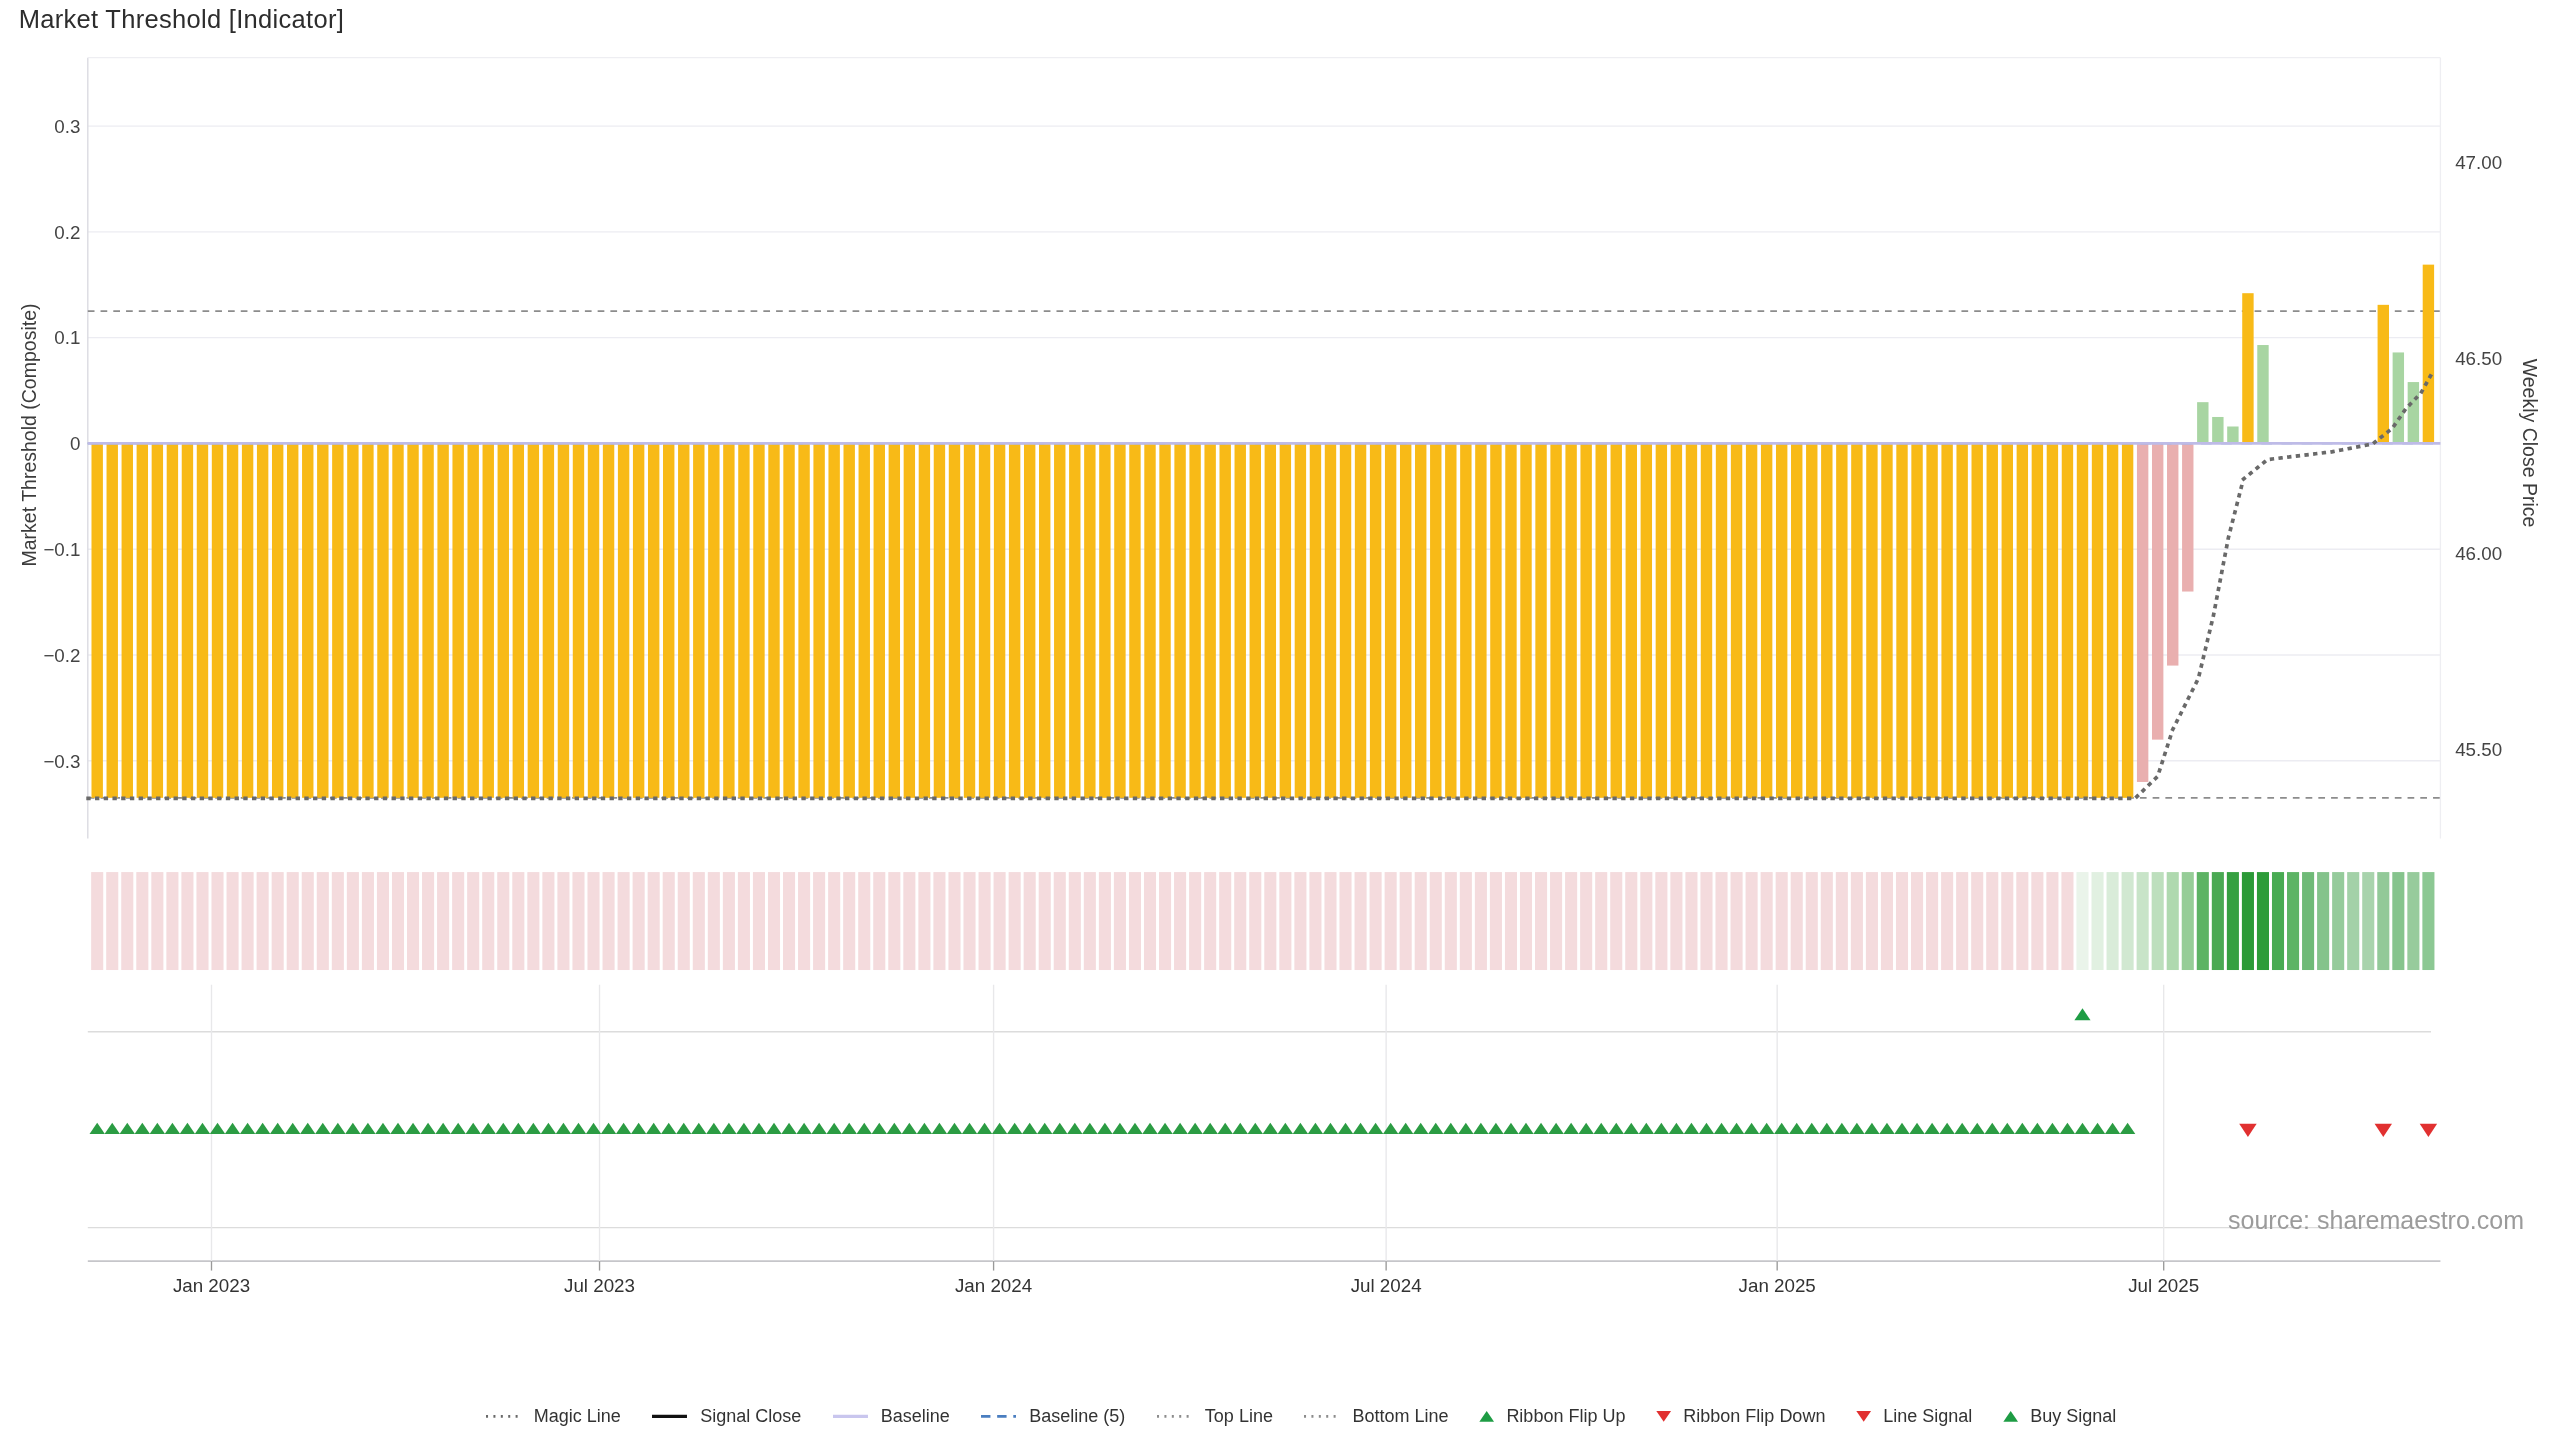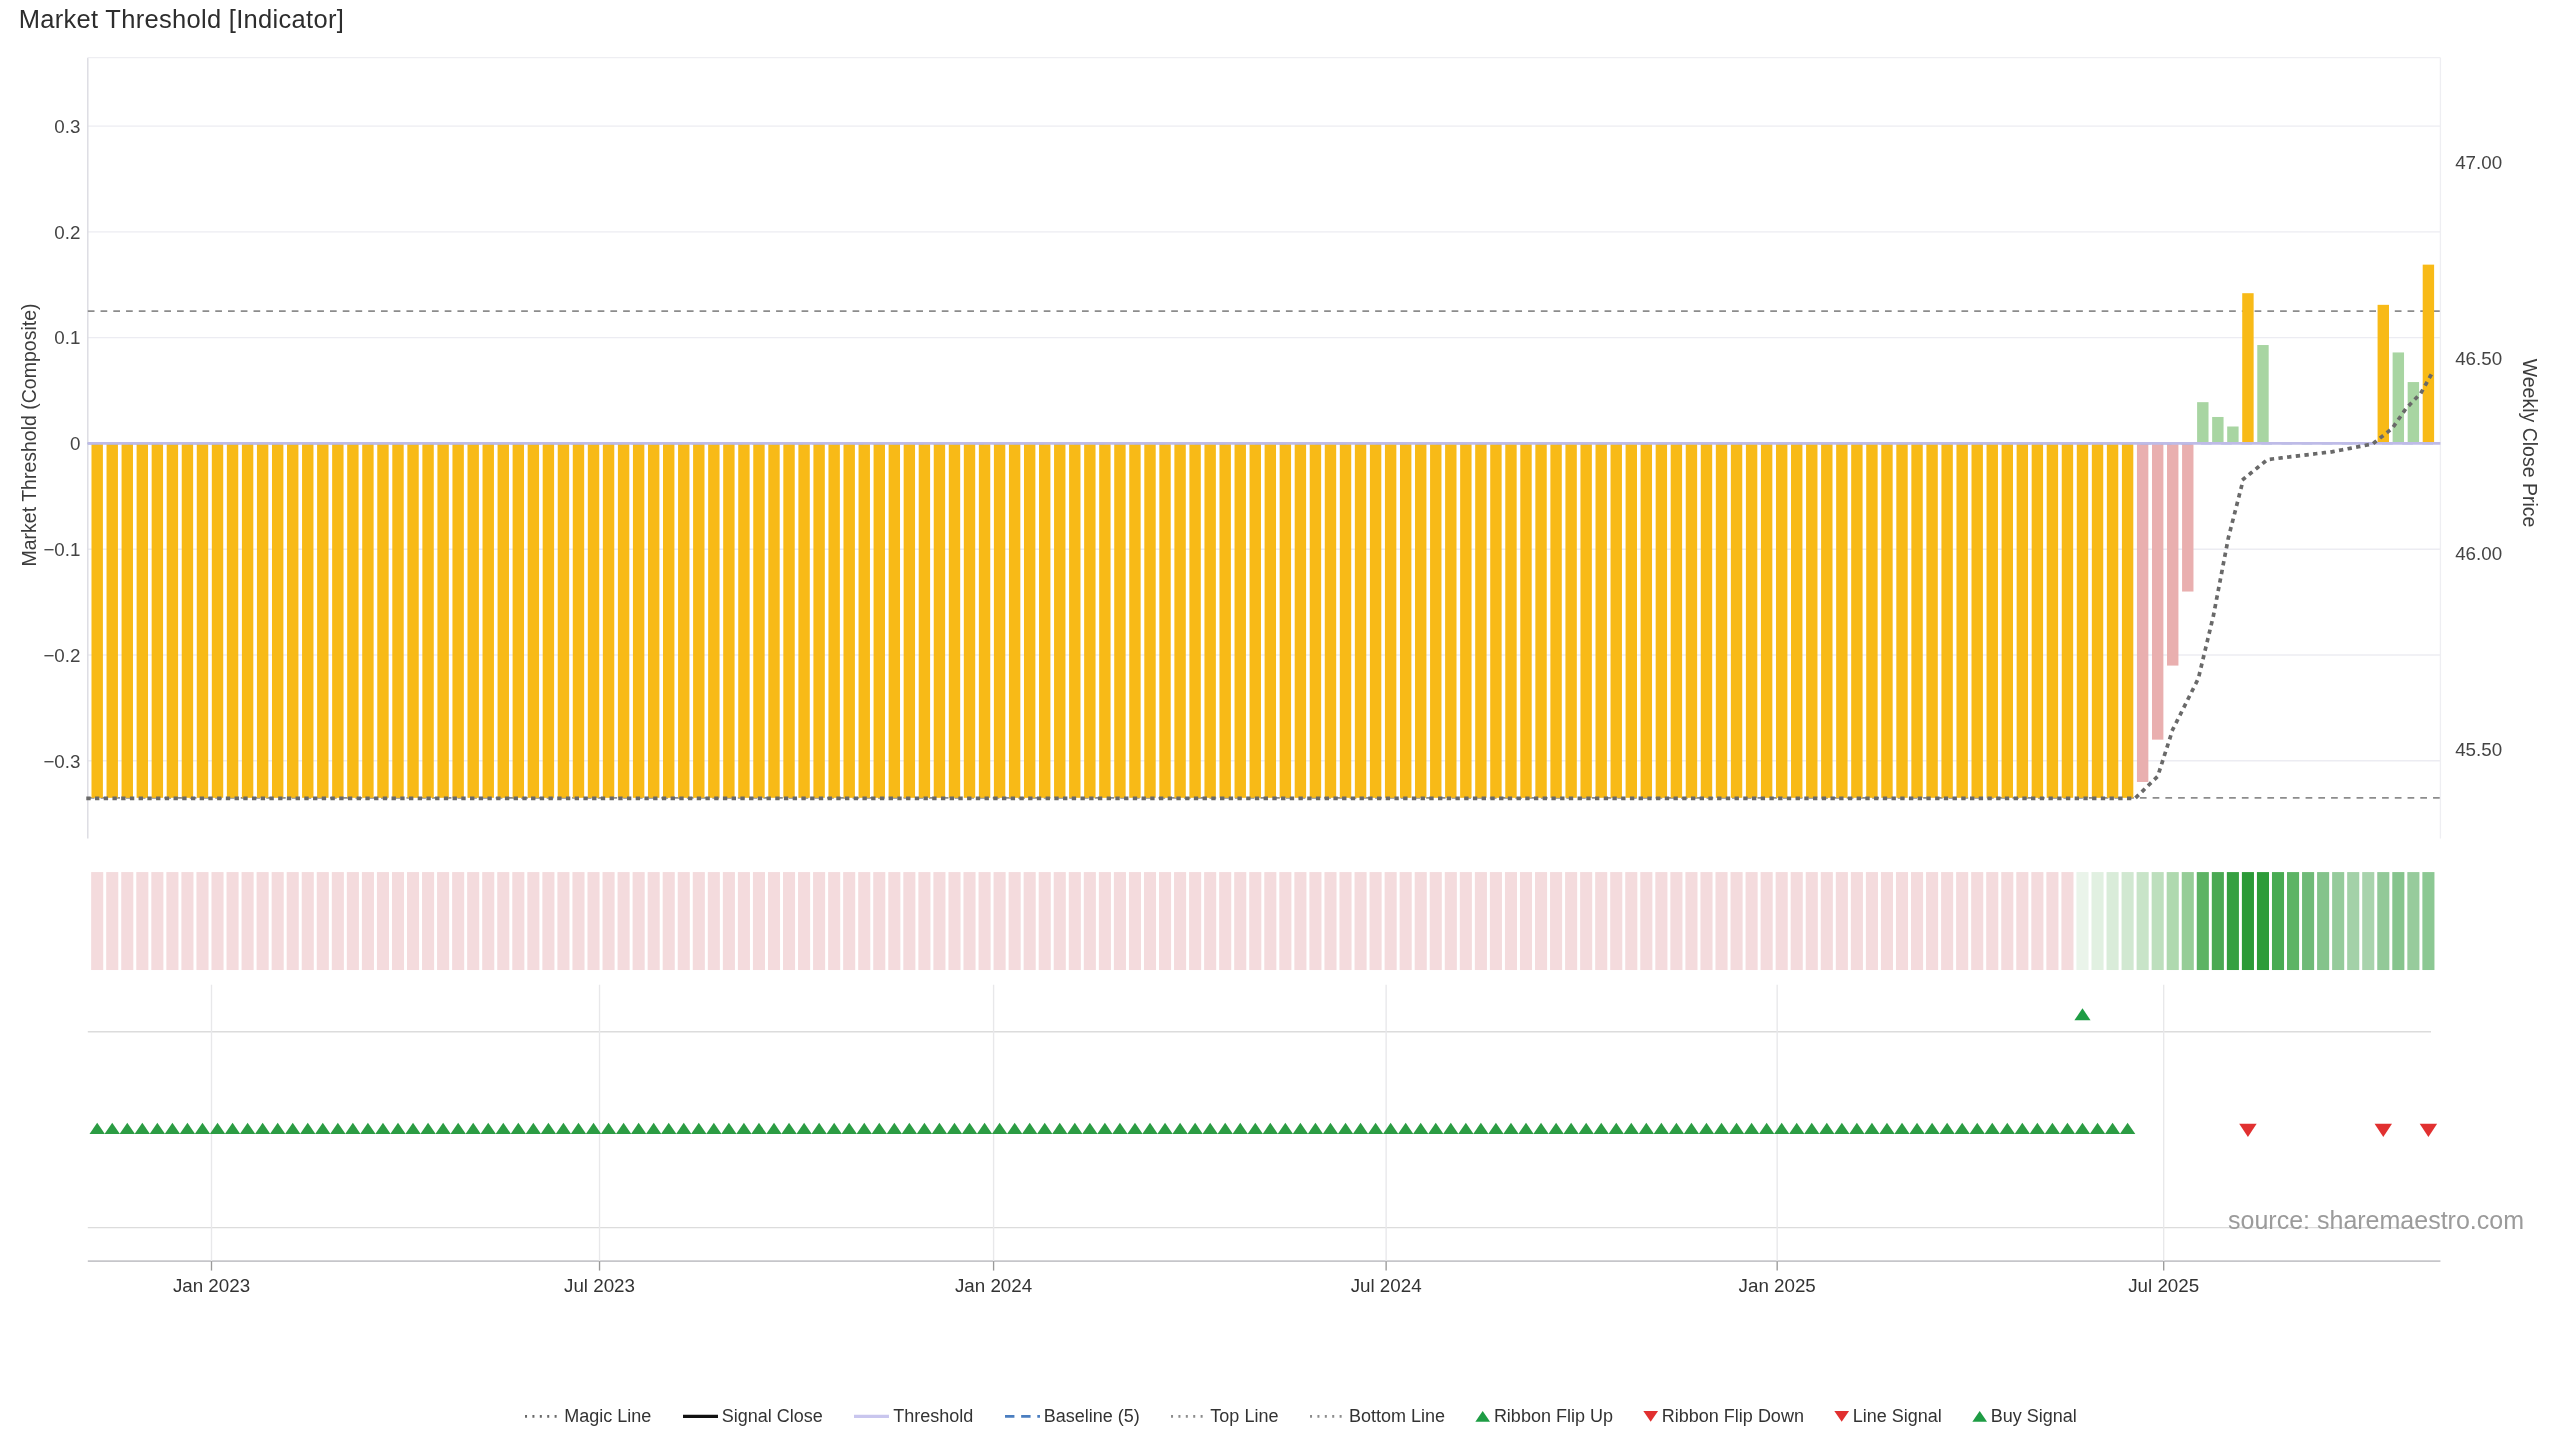--- a/index.html
+++ b/index.html
@@ -8,21 +8,21 @@
   .title{position:absolute;top:5.4px;left:6.7px;font-size:25.5px;color:#2d2d2d;letter-spacing:0.3px;}
   .ytitle{position:absolute;white-space:nowrap;font-size:19.5px;color:#3c3c3c;}
   .ytitle.left{top:435px;left:17.4px;transform:translate(-50%,-50%) rotate(-90deg);}
   .ytitle.right{top:443px;left:2517px;transform:translate(-50%,-50%) rotate(90deg);}
   .source{position:absolute;top:1206px;right:64px;font-size:25px;color:#9b9b9b;}
   #chart-svg{position:absolute;top:0;left:0;}
   #chart-svg text{font-family:"Liberation Sans","DejaVu Sans",sans-serif;}
   #chart-svg .tick{font-size:28px;fill:#444;}
   #chart-svg .xtick{font-size:28px;fill:#333;}
   #legend{position:absolute;left:0;right:0;top:1406px;display:flex;justify-content:center;align-items:center;gap:29.5px;font-size:18px;color:#333;}
-  .legend-item{display:flex;align-items:center;gap:2px;cursor:pointer;white-space:nowrap;}
+  .legend-item{display:flex;align-items:center;gap:11px;cursor:pointer;white-space:nowrap;}
   .legend-item svg{display:block;}
 </style>
 </head>
 <body>
 
 <div class="page">
   <div class="title">Market Threshold [Indicator]</div>
   <div class="ytitle left">Market Threshold (Composite)</div>
   <div class="ytitle right">Weekly Close Price</div>
   <svg id="chart-svg" width="2576" height="1449" viewBox="0 0 3840 2160">
@@ -530,21 +530,21 @@
       <div class="legend-item">
         <svg width="39" height="14.8" viewBox="0 0 58 22">
           <line x1="3" x2="55" y1="11" y2="11" stroke="#111111" stroke-width="5"></line>
         </svg>
         <span>Signal Close</span>
       </div>
       <div class="legend-item">
         <svg width="39" height="14.8" viewBox="0 0 58 22">
           <line x1="3" x2="55" y1="11" y2="11" stroke="#c9c6ee" stroke-width="5"></line>
         </svg>
-        <span>Threshold</span>
+        <span>Baseline</span>
       </div>
       <div class="legend-item">
         <svg width="39" height="14.8" viewBox="0 0 58 22">
           <line x1="3" x2="55" y1="11" y2="11" stroke="#4a7ec0" stroke-width="4" stroke-dasharray="14 10"></line>
         </svg>
         <span>Baseline (5)</span>
       </div>
       <div class="legend-item">
         <svg width="39" height="14.8" viewBox="0 0 58 22">
           <line x1="3" x2="55" y1="11" y2="11" stroke="#8c8c8c" stroke-width="4" stroke-dasharray="3 8"></line>

